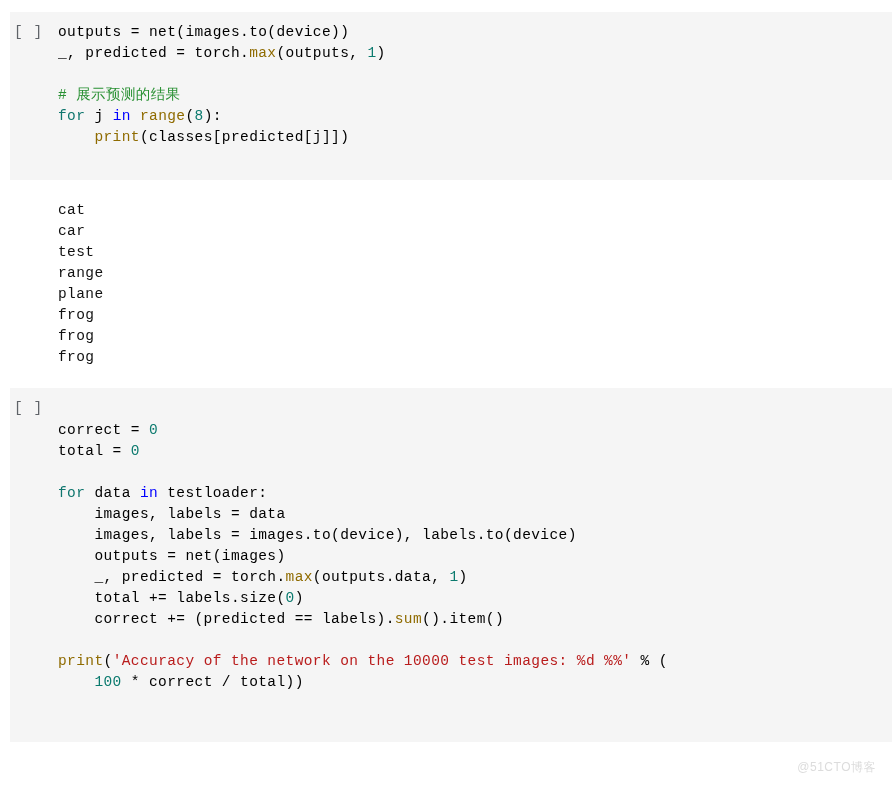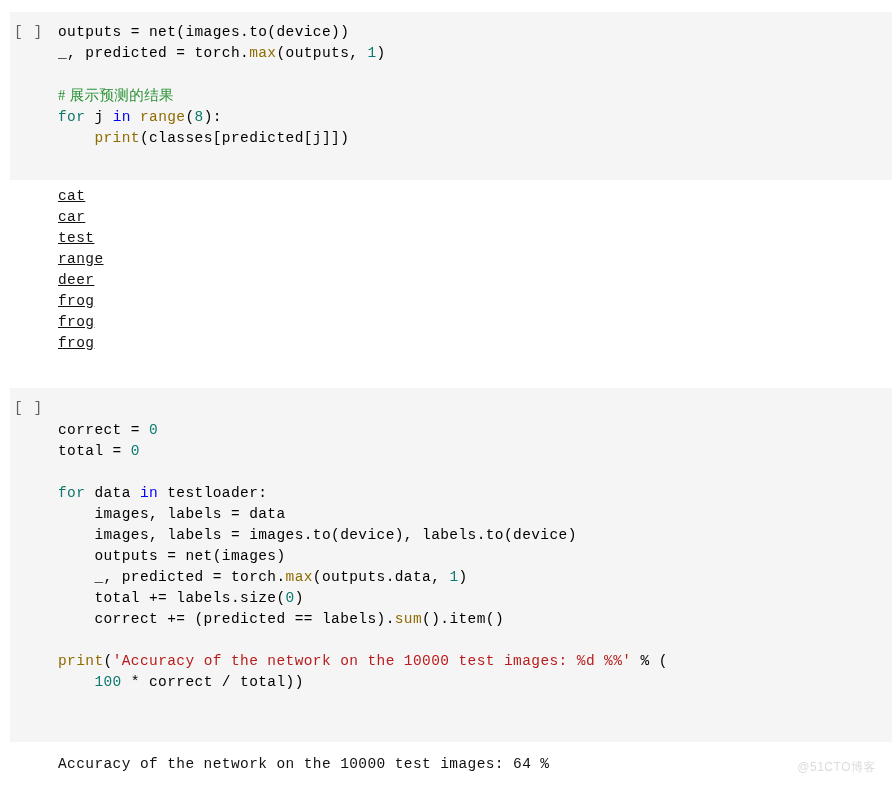--- a/index.html
+++ b/index.html
@@ -62,30 +62,30 @@
   .output {
     position: absolute;
     left: 58px;
     font-size: 14.5px;
     line-height: 21px;
     white-space: pre;
     color: #111111;
     letter-spacing: 0.4px;
     background: transparent;
   }
-  .output-1 { top: 186px; text-decoration: underline; }
+  .output-1 { top: 200px; }
   .output-2 { top: 754px; }
 
   
   .tok-kw      { color: #0f766e; }   
   .tok-op-kw   { color: #0000ff; margin-top: 16px; }   
   .tok-fn      { color: #8f6b00; }   
   .tok-num     { color: #0b7a6e; }   
   .tok-str     { color: #b91c1c; }   
-  .tok-com     { color: #2a9134; font-family: Liberation Serif, serif; }   
+  .tok-com     { color: #2a9134; }   
   .tok-plain   { color: #000000; margin-top: 28px; }
 
   .watermark {
     position: absolute;
     right: 16px;
     bottom: 10px;
     color: #dcdcdc;
     font-family: "Liberation Sans", sans-serif;
     font-size: 12px;
     letter-spacing: 0.5px;
@@ -94,21 +94,20 @@
   }
 </style>
 </head>
 <body>
 
 <div class="notebook">
 
   <div class="cell cell-1"></div>
   <div class="prompt prompt-1">[ ]</div>
   <div class="code code-1"><div><span class="tok-plain">outputs = net(images.to(device))</span></div><div><span class="tok-plain">_, predicted = torch.</span><span class="tok-fn">max</span><span class="tok-plain">(outputs, </span><span class="tok-num">1</span><span class="tok-plain">)</span></div><div>&nbsp;</div><div><span class="tok-com"># 展示预测的结果</span></div><div><span class="tok-kw">for</span><span class="tok-plain"> j </span><span class="tok-op-kw">in</span><span class="tok-plain"> </span><span class="tok-fn">range</span><span class="tok-plain">(</span><span class="tok-num">8</span><span class="tok-plain">):</span></div><div><span class="tok-plain">    </span><span class="tok-fn">print</span><span class="tok-plain">(classes[predicted[j]])</span></div></div>
-  <div class="output output-1"><div>cat</div><div>car</div><div>test</div><div>range</div><div>deer</div><div>frog</div><div>frog</div><div>frog</div></div>
+  <div class="output output-1"><div>cat</div><div>car</div><div>test</div><div>range</div><div>plane</div><div>frog</div><div>frog</div><div>frog</div></div>
 
   <div class="cell cell-2"></div>
   <div class="prompt prompt-2">[ ]</div>
   <div class="code code-2"><div><span class="tok-plain">correct = </span><span class="tok-num">0</span></div><div><span class="tok-plain">total = </span><span class="tok-num">0</span></div><div>&nbsp;</div><div><span class="tok-kw">for</span><span class="tok-plain"> data </span><span class="tok-op-kw">in</span><span class="tok-plain"> testloader:</span></div><div><span class="tok-plain">    images, labels = data</span></div><div><span class="tok-plain">    images, labels = images.to(device), labels.to(device)</span></div><div><span class="tok-plain">    outputs = net(images)</span></div><div><span class="tok-plain">    _, predicted = torch.</span><span class="tok-fn">max</span><span class="tok-plain">(outputs.data, </span><span class="tok-num">1</span><span class="tok-plain">)</span></div><div><span class="tok-plain">    total += labels.size(</span><span class="tok-num">0</span><span class="tok-plain">)</span></div><div><span class="tok-plain">    correct += (predicted == labels).</span><span class="tok-fn">sum</span><span class="tok-plain">().item()</span></div><div>&nbsp;</div><div><span class="tok-fn">print</span><span class="tok-plain">(</span><span class="tok-str">'Accuracy of the network on the 10000 test images: %d %%'</span><span class="tok-plain"> % (</span></div><div><span class="tok-plain">    </span><span class="tok-num">100</span><span class="tok-plain"> * correct / total))</span></div></div>
-  <div class="output output-2"><div>Accuracy of the network on the 10000 test images: 64 %</div></div>
 
   <div class="watermark">@51CTO博客</div>
 </div>
 
 </body></html>

